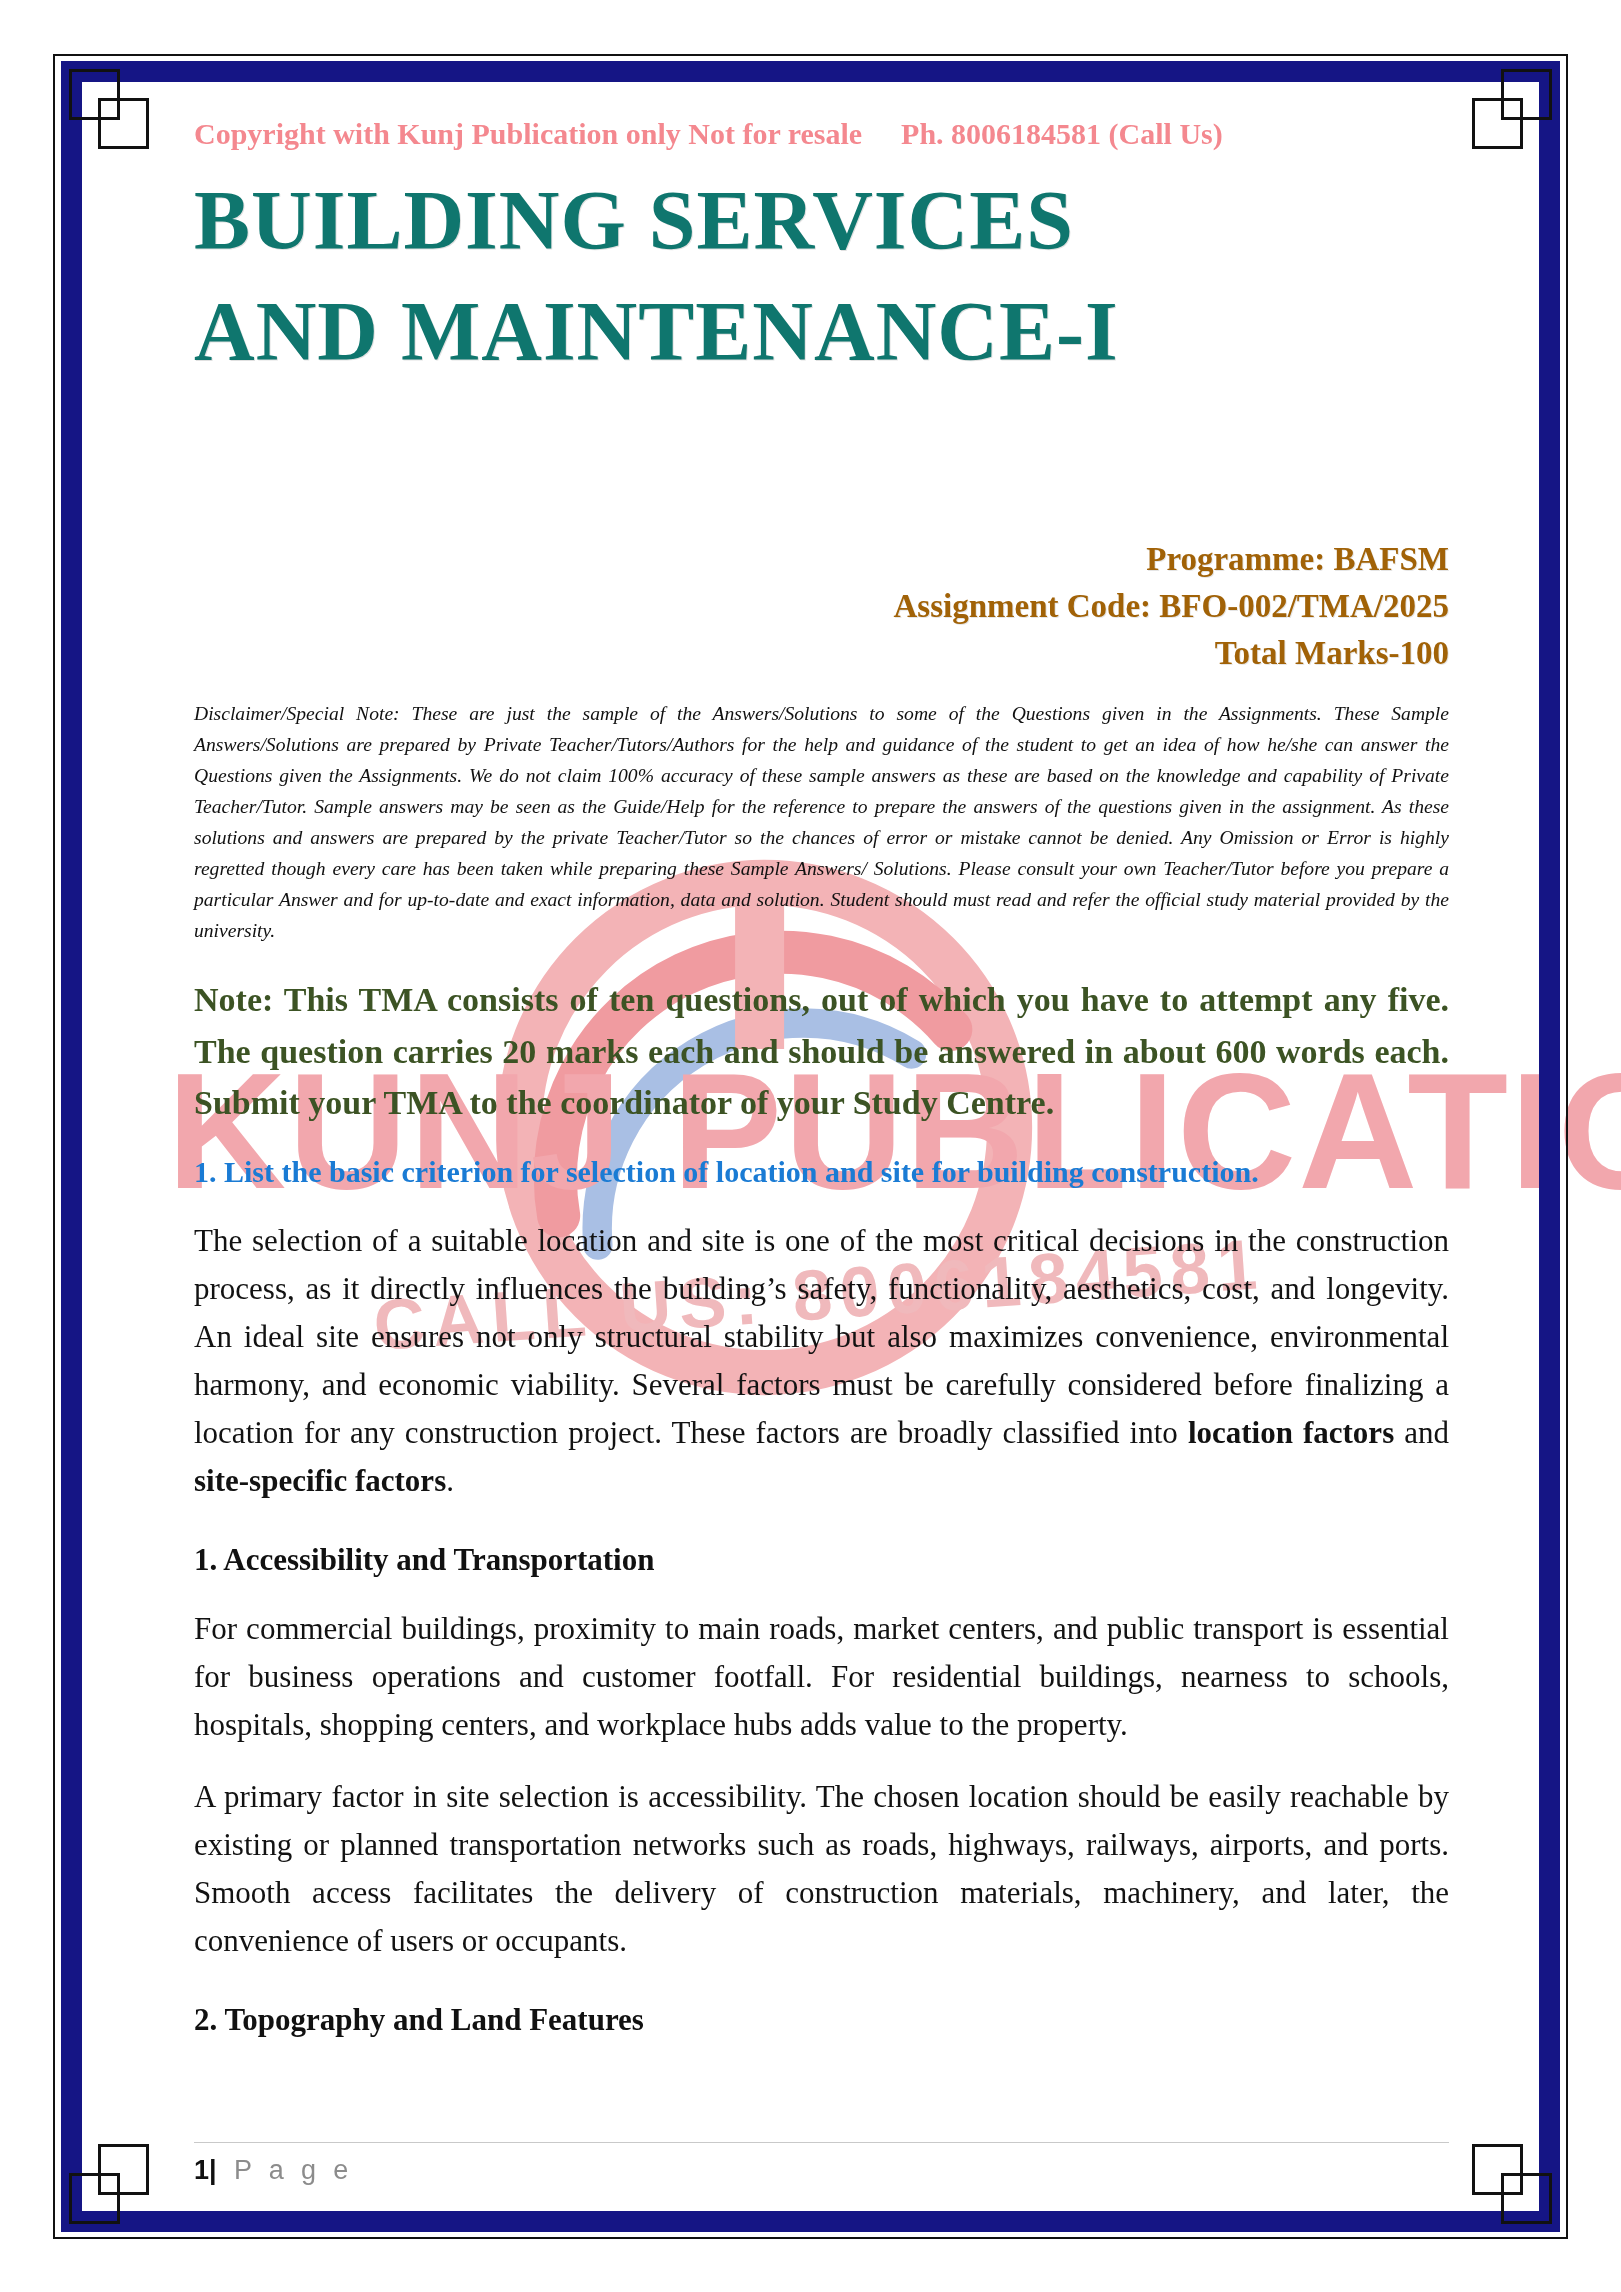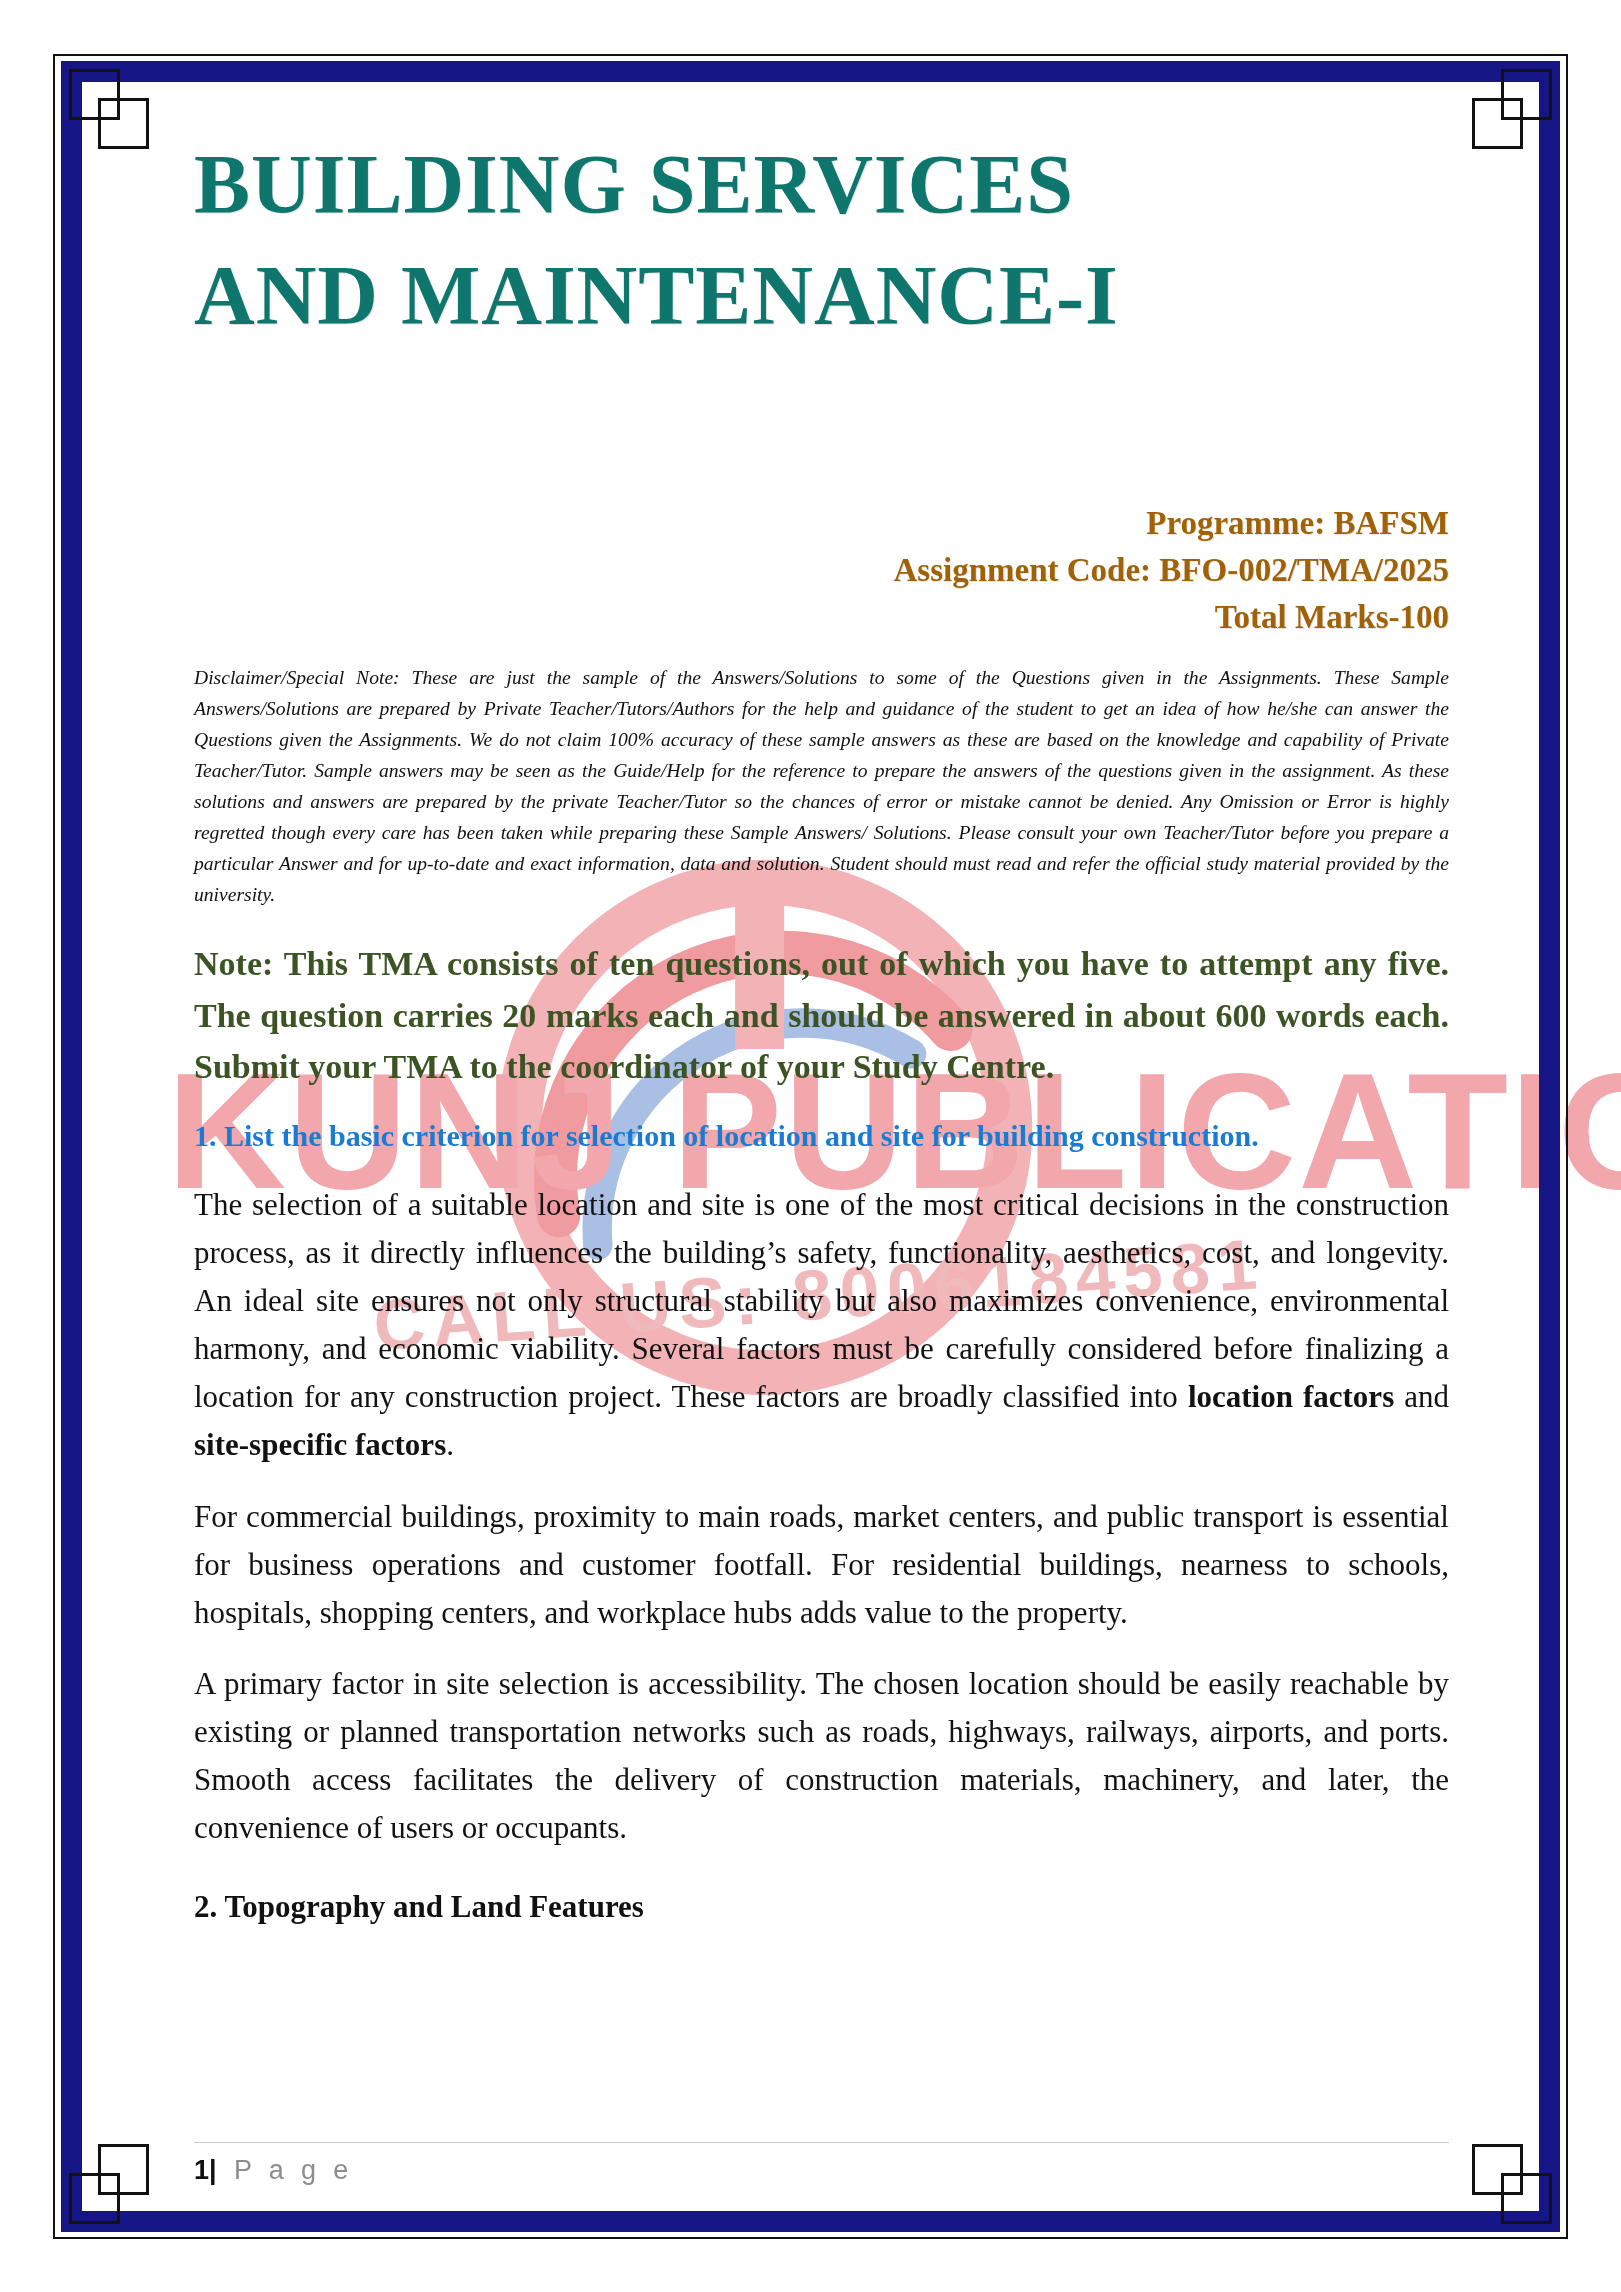--- a/index.html
+++ b/index.html
@@ -250,40 +250,42 @@
 <div class="corner-orn b c-tl-b"></div>
 <div class="corner-orn a c-tr-a"></div>
 <div class="corner-orn b c-tr-b"></div>
 <div class="corner-orn a c-bl-a"></div>
 <div class="corner-orn b c-bl-b"></div>
 <div class="corner-orn a c-br-a"></div>
 <div class="corner-orn b c-br-b"></div>
 
 <div class="content">
 
+  <div class="masthead"><span>Copyright with Kunj Publication only Not for resale</span><span class="gap"></span><span>Ph. 8006184581 (Call Us)</span></div>
 
   <div class="doc-title">
     <div>BUILDING SERVICES</div>
     <div>AND MAINTENANCE-I</div>
   </div>
 
   <div class="meta-block">
     <div>Programme: BAFSM</div>
     <div>Assignment Code: BFO-002/TMA/2025</div>
     <div>Total Marks-100</div>
   </div>
 
   <div class="disclaimer">Disclaimer/Special Note: These are just the sample of the Answers/Solutions to some of the Questions given in the Assignments. These Sample Answers/Solutions are prepared by Private Teacher/Tutors/Authors for the help and guidance of the student to get an idea of how he/she can answer the Questions given the Assignments. We do not claim 100% accuracy of these sample answers as these are based on the knowledge and capability of Private Teacher/Tutor. Sample answers may be seen as the Guide/Help for the reference to prepare the answers of the questions given in the assignment. As these solutions and answers are prepared by the private Teacher/Tutor so the chances of error or mistake cannot be denied. Any Omission or Error is highly regretted though every care has been taken while preparing these Sample Answers/ Solutions. Please consult your own Teacher/Tutor before you prepare a particular Answer and for up-to-date and exact information, data and solution. Student should must read and refer the official study material provided by the university.</div>
 
   <div class="note">Note: This TMA consists of ten questions, out of which you have to attempt any five. The question carries 20 marks each and should be answered in about 600 words each. Submit your TMA to the coordinator of your Study Centre.</div>
 
   <div class="question">1. List the basic criterion for selection of location and site for building construction.</div>
 
   <p class="body"><span>The selection of a suitable location and site is one of the most critical decisions in the construction process, as it directly influences the building’s safety, functionality, aesthetics, cost, and longevity. An ideal site ensures not only structural stability but also maximizes convenience, environmental harmony, and economic viability. Several factors must be carefully considered before finalizing a location for any construction project. These factors are broadly classified into </span><b>location factors</b><span> and </span><b>site-specific factors</b><span>.</span></p>
 
+  <h3 class="sub">1. Accessibility and Transportation</h3>
 
   <p class="body">For commercial buildings, proximity to main roads, market centers, and public transport is essential for business operations and customer footfall. For residential buildings, nearness to schools, hospitals, shopping centers, and workplace hubs adds value to the property.</p>
 
   <p class="body">A primary factor in site selection is accessibility. The chosen location should be easily reachable by existing or planned transportation networks such as roads, highways, railways, airports, and ports. Smooth access facilitates the delivery of construction materials, machinery, and later, the convenience of users or occupants.</p>
 
   <h3 class="sub">2. Topography and Land Features</h3>
 
 </div>
 
 <div class="footer">

